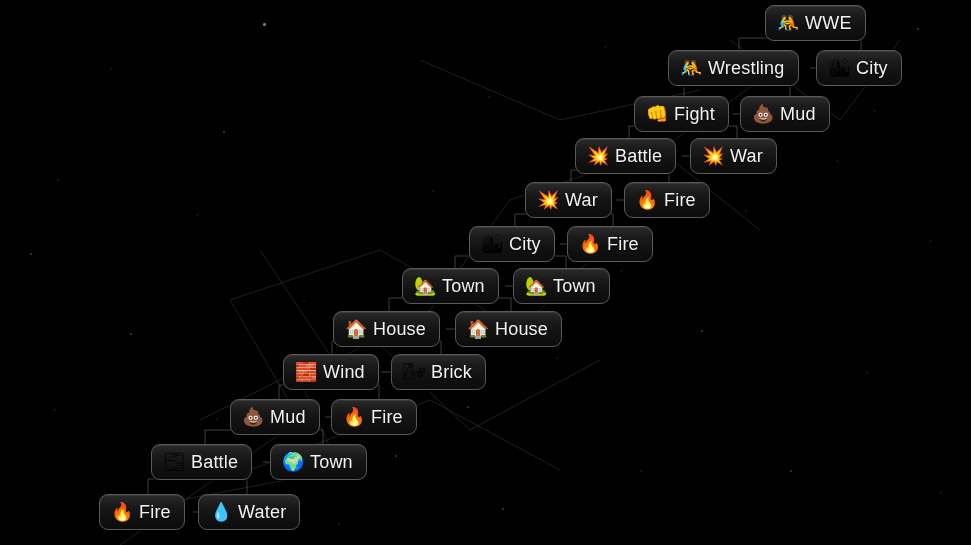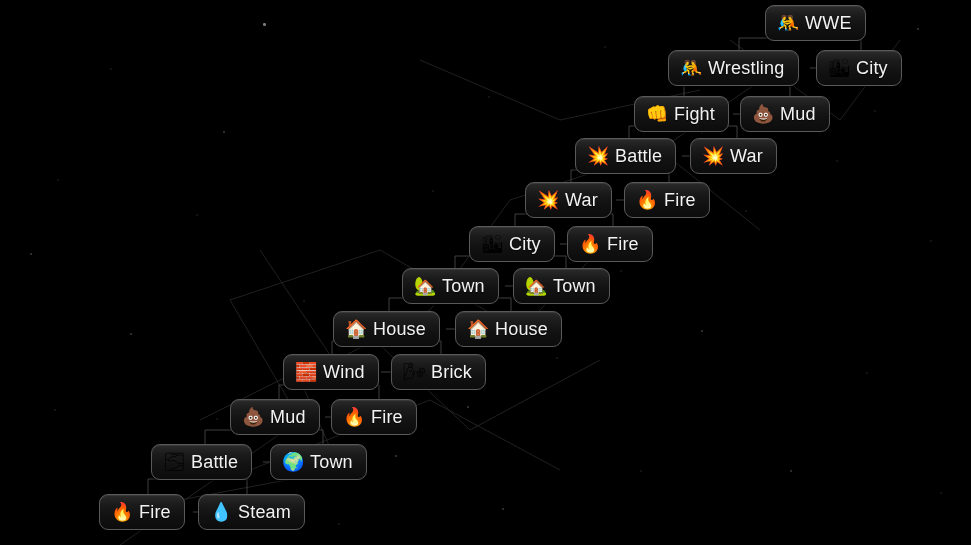--- a/index.html
+++ b/index.html
@@ -284,17 +284,17 @@
       <div class="node" style="left: 270px; top: 444px;">
         <span class="emoji">🌍</span>
         <span class="label">Town</span>
       </div>
       <div class="node" style="left: 99px; top: 494px;">
         <span class="emoji">🔥</span>
         <span class="label">Fire</span>
       </div>
       <div class="node" style="left: 198px; top: 494px;">
         <span class="emoji">💧</span>
-        <span class="label">Steam</span>
+        <span class="label">Water</span>
       </div>
     </div>
 
 </div>
 
 </body></html>

